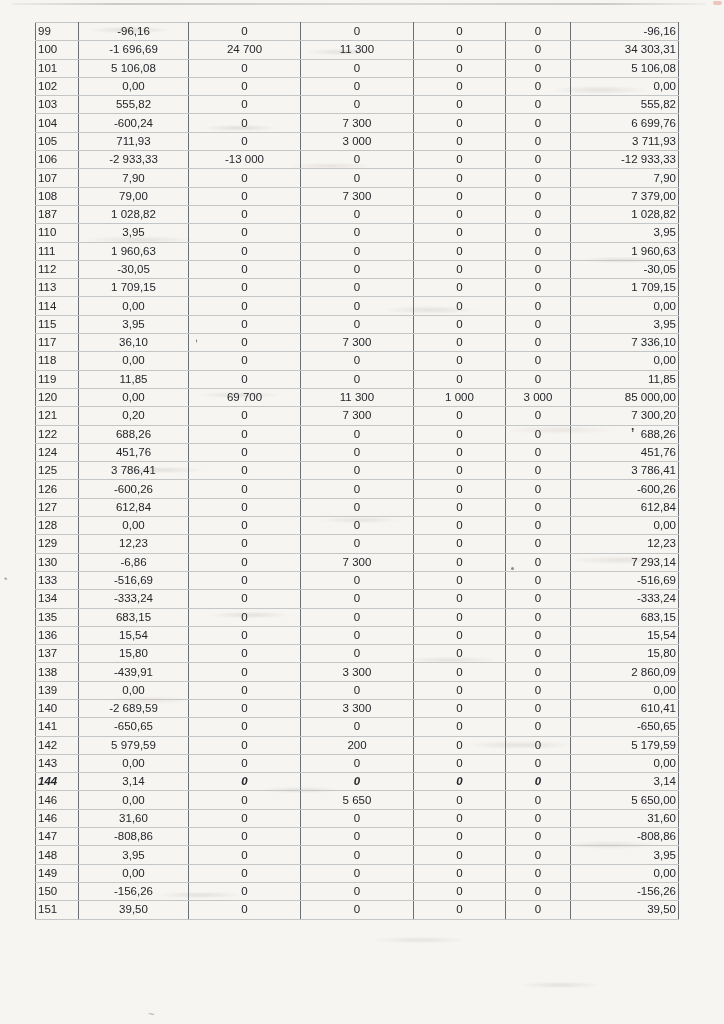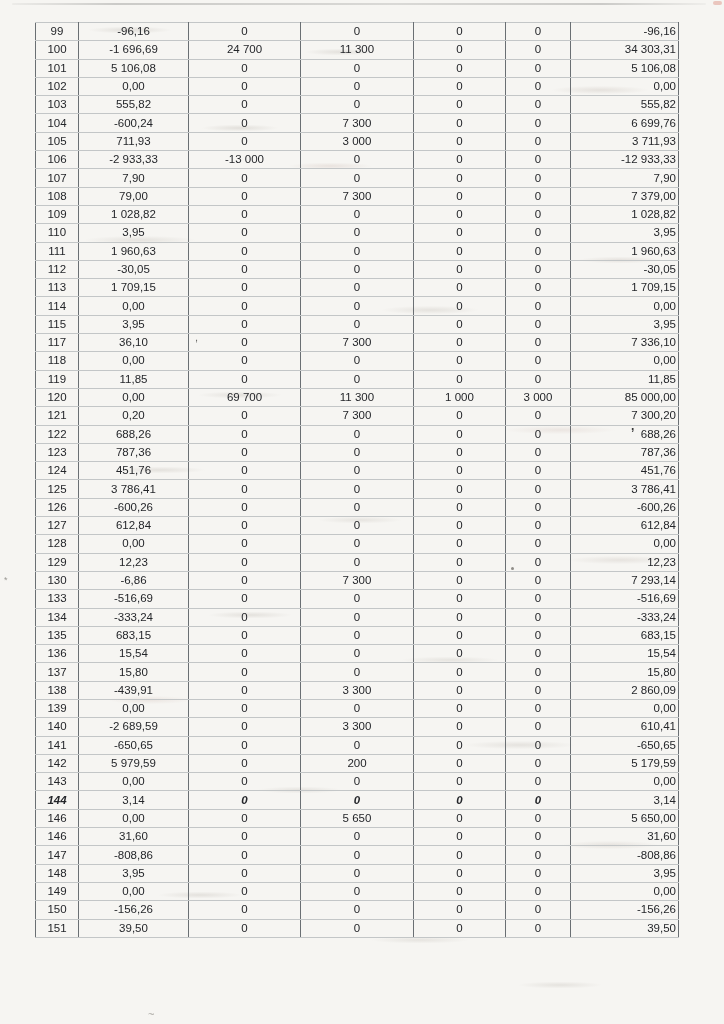--- a/index.html
+++ b/index.html
@@ -78,21 +78,21 @@
     font-size: 11.5px;
     line-height: 17px;
     color: #24262a;
     border-left: 1px solid #6a6f73;
     border-right: 1px solid #6a6f73;
     border-top: 1px solid #c3c6c7;
     border-bottom: 1px solid #c3c6c7;
     overflow: hidden;
     white-space: nowrap;
   }
-  td.c0 { text-align: center;  padding-right: 9px; }
+  td.c0 { text-align: left;  padding-right: 9px; }
   td.c1 { text-align: center; padding-right: 36px; }
   td.c2, td.c3, td.c4, td.c5 { text-align: center; padding-right: 14px; }
   td.c6 { text-align: right;  padding-right: 9px; }
   tr.italic-row td.c0,
   tr.italic-row td.c2,
   tr.italic-row td.c3,
   tr.italic-row td.c4,
   tr.italic-row td.c5 {
     font-style: italic;
     font-weight: bold;
@@ -207,21 +207,21 @@
         <tr>
           <td class="c0">108</td>
           <td class="c1">79,00</td>
           <td class="c2">0</td>
           <td class="c3">7 300</td>
           <td class="c4">0</td>
           <td class="c5">0</td>
           <td class="c6">7 379,00</td>
         </tr>
         <tr>
-          <td class="c0">109</td>
+          <td class="c0">187</td>
           <td class="c1">1 028,82</td>
           <td class="c2">0</td>
           <td class="c3">0</td>
           <td class="c4">0</td>
           <td class="c5">0</td>
           <td class="c6">1 028,82</td>
         </tr>
         <tr>
           <td class="c0">110</td>
           <td class="c1">3,95</td>
@@ -322,29 +322,20 @@
           <td class="c6">7 300,20</td>
         </tr>
         <tr>
           <td class="c0">122</td>
           <td class="c1">688,26</td>
           <td class="c2">0</td>
           <td class="c3">0</td>
           <td class="c4">0</td>
           <td class="c5">0</td>
           <td class="c6">688,26</td>
-        </tr>
-        <tr>
-          <td class="c0">123</td>
-          <td class="c1">787,36</td>
-          <td class="c2">0</td>
-          <td class="c3">0</td>
-          <td class="c4">0</td>
-          <td class="c5">0</td>
-          <td class="c6">787,36</td>
         </tr>
         <tr>
           <td class="c0">124</td>
           <td class="c1">451,76</td>
           <td class="c2">0</td>
           <td class="c3">0</td>
           <td class="c4">0</td>
           <td class="c5">0</td>
           <td class="c6">451,76</td>
         </tr>

